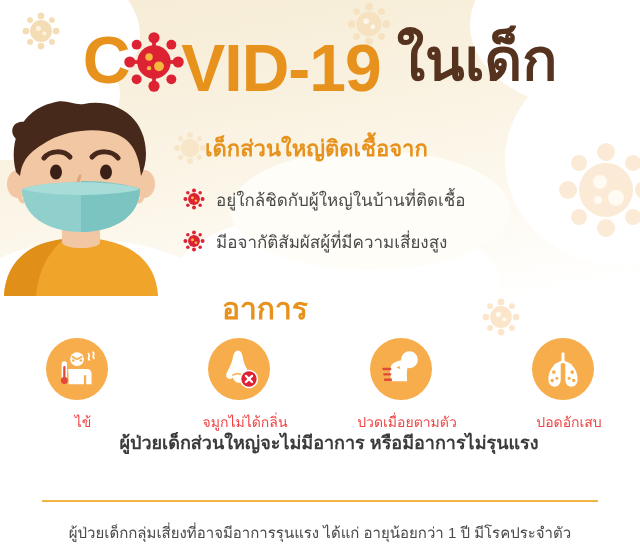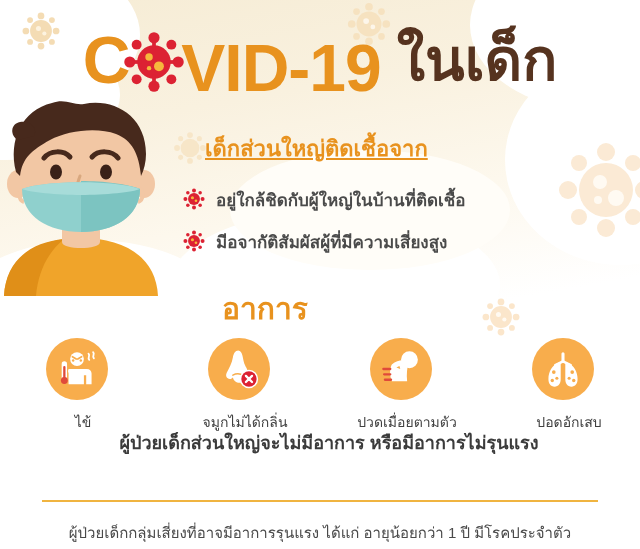--- a/index.html
+++ b/index.html
@@ -93,42 +93,40 @@
   }
 
   
   .sec-heading {
     position: absolute;
     left: 205px; top: 131px;
     font-size: 22px;
     font-weight: bold;
     color: #e8921e;
     letter-spacing: 0px;
-    text-decoration: underline;
   }
   .bullet-list {
     position: absolute;
     left: 183px; top: 186px;
     width: 440px;
   }
   .bullet-row {
     display: flex;
     align-items: center;
     margin-bottom: 16px;
     height: 26px;
   }
   .bullet-virus {
     width: 22px; height: 22px;
     flex: 0 0 22px;
     margin-right: 11px;
   }
   .bullet-text {
     font-size: 17px;
     color: #4a4a4a;
-    font-weight: bold;
   }
 
   
   .symp-title {
     position: absolute;
     left: 0; top: 285px;
     width: 530px;
     text-align: center;
     font-size: 30px;
     font-weight: bold;
@@ -152,21 +150,21 @@
     border-radius: 50%;
     background: #f8ad4c;
     display: flex;
     align-items: center;
     justify-content: center;
     position: relative;
   }
   .symp-label {
     margin-top: 11px;
     font-size: 14px;
-    color: #404040;
+    color: #ef4444;
     text-align: center;
     white-space: nowrap;
     margin-left: 12px;
   }
 
   
   .foot-strong {
     position: absolute;
     left: 0; top: 428px;
     width: 640px;

